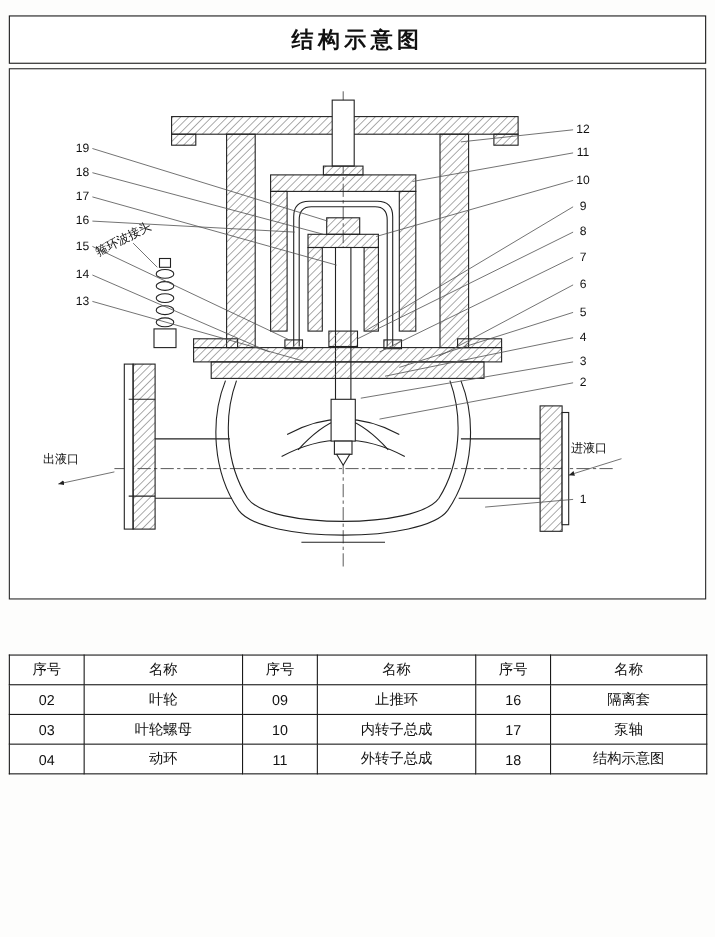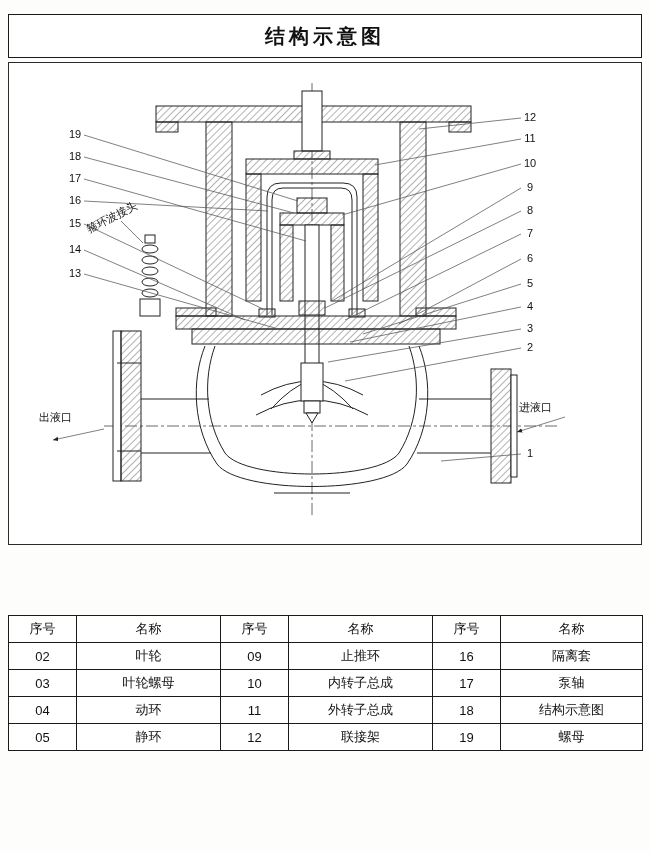--- a/index.html
+++ b/index.html
@@ -24,21 +24,21 @@
   .dlabel  { font-size:11px; fill:#111; }
   .ln      { stroke:#222; stroke-width:1; fill:none; }
   .hatched { fill:url(#hatch); stroke:#222; stroke-width:1; }
   .plain   { fill:#fff; stroke:#222; stroke-width:1; }
   .cline   { stroke:#444; stroke-width:0.8; stroke-dasharray:12 3 3 3; fill:none; }
   .leader  { stroke:#555; stroke-width:0.75; }
 
   .parts-table {
     position:absolute; left:8px; top:595px; width:634px;
     border-collapse:collapse; table-layout:fixed;
-    font-size:13px; background:#fff;margin-top:20px;
+    font-size:13px; background:#fff;
   }
   .parts-table th, .parts-table td {
     border:1px solid #1a1a1a; height:27px; padding:0 2px;
     text-align:center; vertical-align:middle; font-weight:normal;
     overflow:hidden; white-space:nowrap;
   }
 </style>
 </head>
 <body>
 
@@ -240,24 +240,16 @@
           <td>泵轴</td>
         </tr>
         <tr>
           <td>04</td>
           <td>动环</td>
           <td>11</td>
           <td>外转子总成</td>
           <td>18</td>
           <td>结构示意图</td>
         </tr>
-        <tr>
-          <td>05</td>
-          <td>静环</td>
-          <td>12</td>
-          <td>联接架</td>
-          <td>19</td>
-          <td>螺母</td>
-        </tr>
       </tbody>
   </table>
 
 </div>
 
 </body></html>

